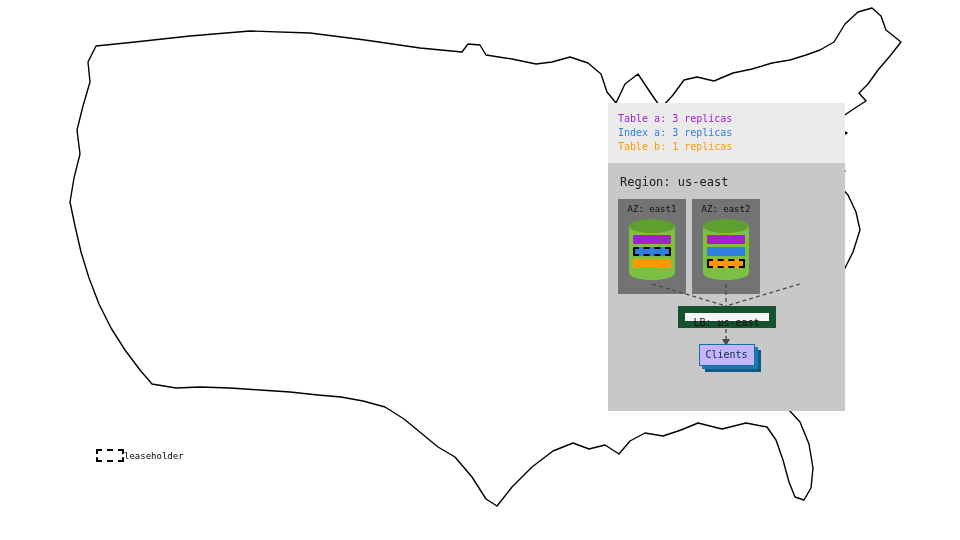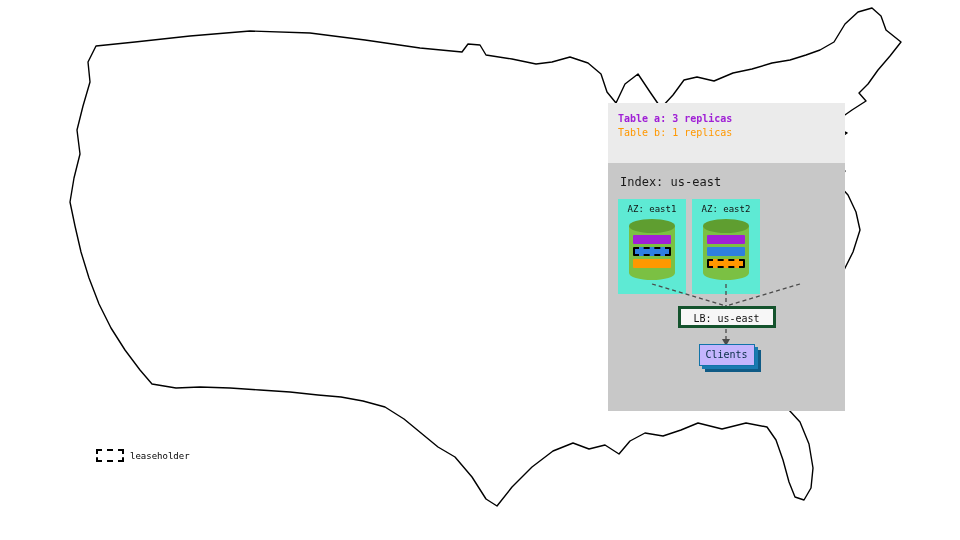--- a/index.html
+++ b/index.html
@@ -7,40 +7,40 @@
         font-family:"DejaVu Sans Mono","Liberation Mono",monospace;}
   .map-svg{position:absolute;left:0;top:0;z-index:0;}
 
   
   .panel{position:absolute;left:608px;top:103px;width:237px;z-index:5;}
   .legend{box-sizing:border-box;height:60px;background:#ebebeb;padding:9px 10px;}
   .legend-line{font-size:10px;line-height:14px;white-space:pre;}
   .region{position:relative;box-sizing:border-box;height:248px;background:#c8c8c8;padding:10px;}
   .region-title{font-size:12px;line-height:14px;color:#1a1a1a;margin:2px 0 10px 2px;}
   .az-row{position:relative;display:flex;gap:6px;z-index:2;}
-  .az{box-sizing:border-box;width:68px;height:95px;background:#5eead4;padding-top:5px;text-align:center;}
+  .az{box-sizing:border-box;width:68px;height:95px;background:#737373;padding-top:5px;text-align:center;}
   .az-label{font-size:9px;line-height:11px;color:#111;}
   .cylinder{position:relative;width:46px;height:54px;margin:11px auto 0;background:#7bc043;
             border-radius:0 0 23px 23px / 0 0 7px 7px;}
   .cylinder::before{content:"";position:absolute;left:0;top:-7px;width:46px;height:14px;
             background:#5f9e30;border-radius:50%;}
   .bar{position:absolute;left:4px;width:38px;height:9px;border-radius:1px;box-sizing:border-box;z-index:1;}
   .bar.b1{top:9px;} .bar.b2{top:21px;} .bar.b3{top:33px;}
   .bar.leaseholder{border:2px dashed #000;}
   .connectors{position:absolute;left:0;top:0;z-index:3;pointer-events:none;}
   .lb-box{position:relative;z-index:2;width:98px;height:22px;margin:12px auto 0;background:#f7f7f7;
-          border:3px solid #14532d;box-sizing:border-box;text-align:center;
+          border:7px solid #14532d;box-sizing:border-box;text-align:center;
           font-size:10px;line-height:20px;color:#111;}
   .clients-box{position:relative;z-index:4;width:56px;height:22px;margin:16px auto 0;background:#c4b5fd;
           border:1px solid #1273a8;box-sizing:border-box;text-align:center;
           font-size:10px;line-height:20px;color:#062c44;
           box-shadow:3px 3px 0 #1a7ab0,6px 6px 0 #0f5a85;}
 
   
-  .map-key{position:absolute;left:96px;top:449px;display:flex;align-items:center;gap:6px;z-index:4;justify-content:space-between;}
+  .map-key{position:absolute;left:96px;top:449px;display:flex;align-items:center;z-index:4;justify-content:space-between;}
   .lease-swatch{width:24px;height:9px;border:2px dashed #000;background:#fff;box-sizing:content-box;}
   .lease-label{font-size:9px;color:#000;}
 </style>
 </head>
 <body>
 
 <div class="page">
 
   <svg class="map-svg" width="960" height="540" viewBox="0 0 960 540">
     <path d="M96,46 L135,42 L190,36 L250,31 L310,33 L365,40 L420,48 L462,52
@@ -58,26 +58,27 @@
          L553,451 L532,467 L512,487 L497,506 L486,499 L472,477 L455,457 L438,447
          L421,433 L404,419 L385,407 L363,401 L341,397 L318,395
          L290,392 L260,390 L230,388 L200,387 L176,388 L152,384
          L140,370 L125,350 L111,328 L99,304 L89,278 L81,252 L75,226 L70,202
          L74,178 L80,154 L77,130 L83,106 L90,82 L88,62 Z" fill="#ffffff" stroke="#000000" stroke-width="1.4" stroke-linejoin="round"></path>
   </svg>
 
   <div class="panel">
 
     <div class="legend">
-      <div class="legend-line" style="color: rgb(160, 32, 214); font-weight: bold;">Table a: 3 replicas</div>
+      <div class="legend-line" style="color: rgb(160, 32, 214);">Table a: 3 replicas</div>
+      <div class="legend-line" style="color: rgb(47, 127, 224);">Index a: 3 replicas</div>
       <div class="legend-line" style="color: rgb(255, 152, 0);">Table b: 1 replicas</div>
     </div>
 
     <div class="region">
-      <div class="region-title">Index: us-east</div>
+      <div class="region-title">Region: us-east</div>
 
       <div class="az-row">
         <div class="az">
           <div class="az-label">AZ: east1</div>
           <div class="cylinder">
             <div class="bar b1" style="background: rgb(160, 32, 214);"></div>
             <div class="bar b2 leaseholder" style="background: rgb(47, 127, 224);"></div>
             <div class="bar b3" style="background: rgb(255, 152, 0);"></div>
           </div>
         </div>

